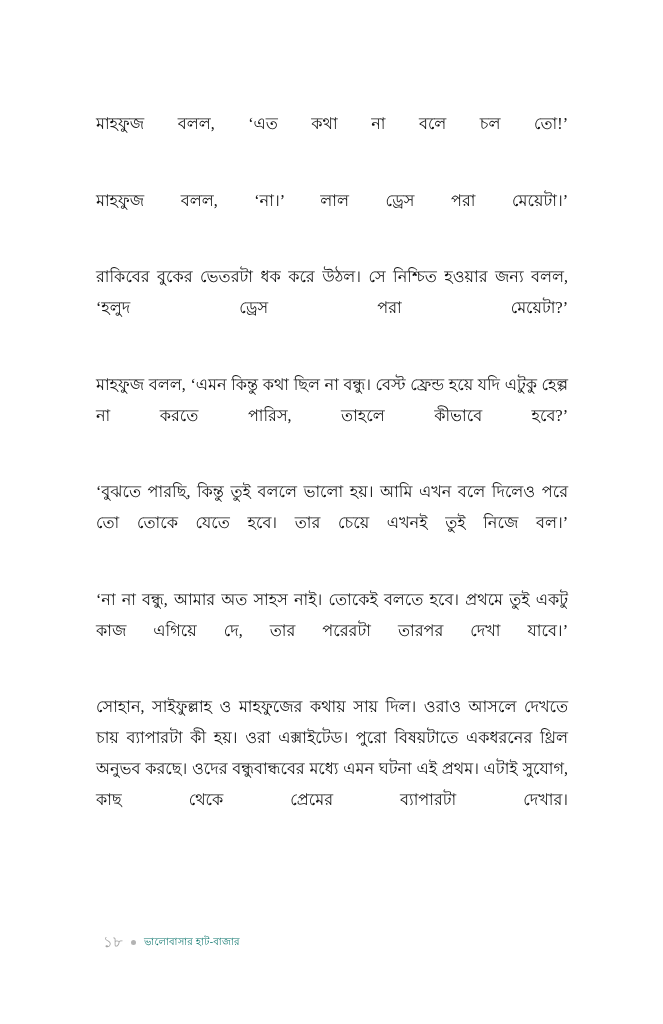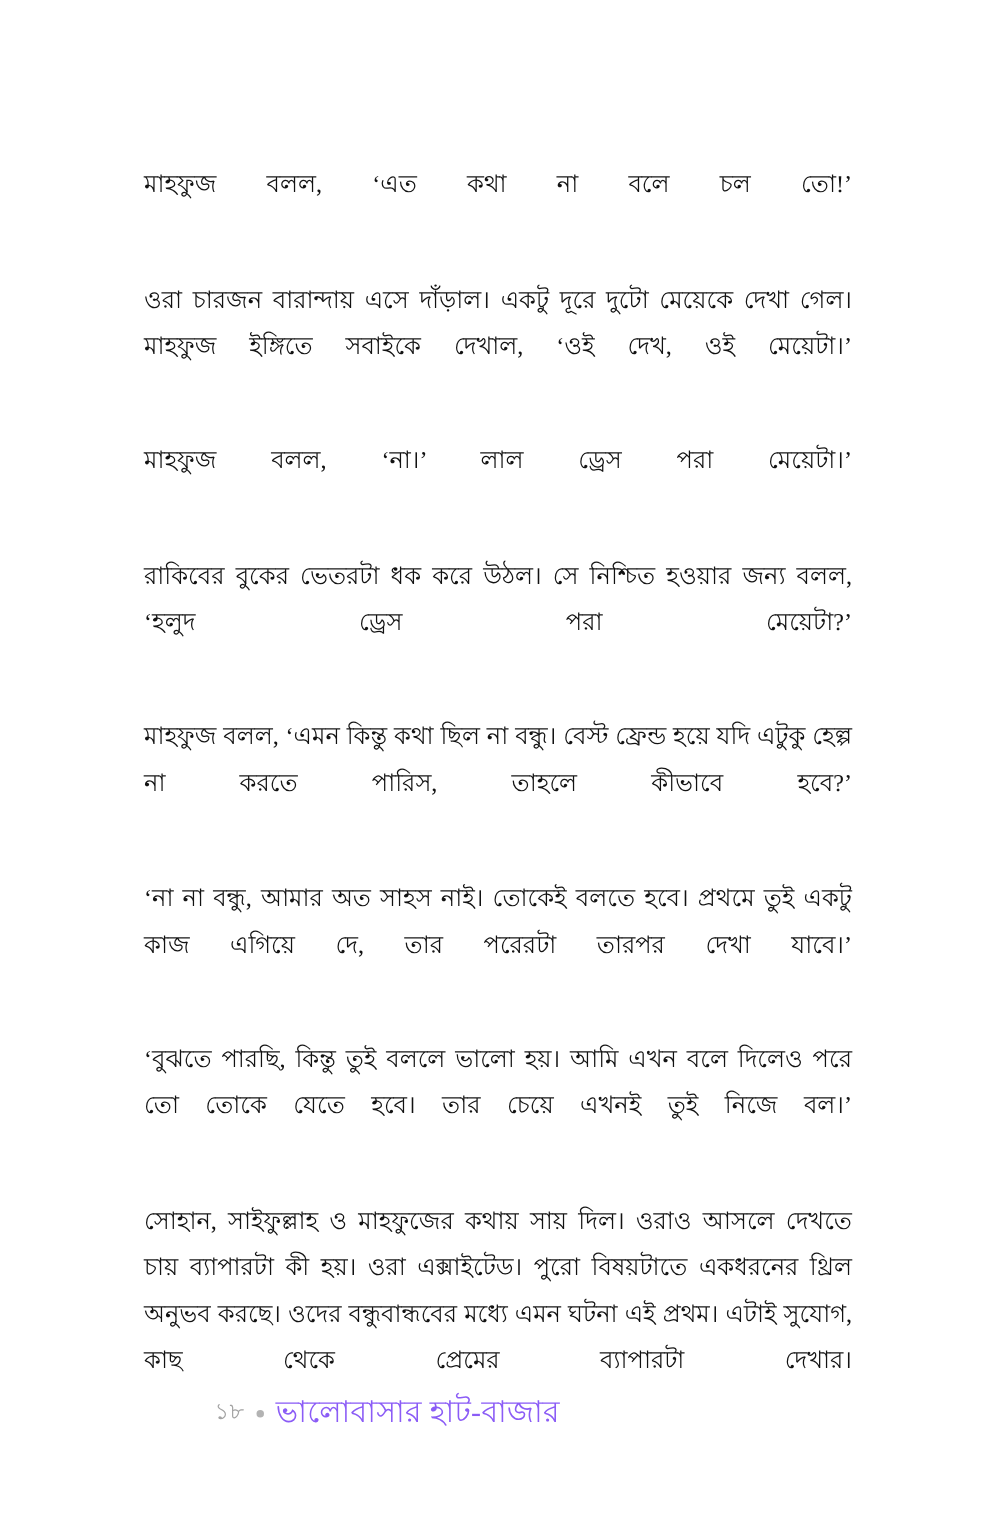--- a/index.html
+++ b/index.html
@@ -61,57 +61,55 @@
     left: 103px;
     top: 932px;
     display: flex;
     align-items: center;
     gap: 6px;
     font-size: 14.5px;
     line-height: 20px;
     color: #a9a9a9;
     letter-spacing: 0.2px;
     white-space: nowrap;
-    margin-left: 40px;
   }
 
   .footer .page-number {
     color: #a3a3a3;
     font-size: 15px;
   }
 
   .footer .dot {
     display: inline-block;
     width: 5px;
     height: 5px;
     border-radius: 50%;
     background: #b3b3b3;
     margin: 0 2px;
     flex: 0 0 auto;
   }
 
   .footer .book-title {
-    color: #8b5cf6;
-    font-size: 20px;
+    color: #0f766e;
+    font-size: 10px;
     font-family: Liberation Serif, serif;
   }
 </style>
 </head>
 <body>
 
 <div class="page">
 
   <div class="text-column">
     <p class="para">মাহফুজ বলল, ‘এত কথা না বলে চল তো!’</p>
-    <p class="para">ওরা চারজন বারান্দায় এসে দাঁড়াল। একটু দূরে দুটো মেয়েকে দেখা গেল। মাহফুজ ইঙ্গিতে সবাইকে দেখাল, ‘ওই দেখ, ওই মেয়েটা।’</p>
     <p class="para">মাহফুজ বলল, ‘না।’ লাল ড্রেস পরা মেয়েটা।’</p>
     <p class="para">রাকিবের বুকের ভেতরটা ধক করে উঠল। সে নিশ্চিত হওয়ার জন্য বলল, ‘হলুদ ড্রেস পরা মেয়েটা?’</p>
     <p class="para">মাহফুজ বলল, ‘এমন কিন্তু কথা ছিল না বন্ধু। বেস্ট ফ্রেন্ড হয়ে যদি এটুকু হেল্প না করতে পারিস, তাহলে কীভাবে হবে?’</p>
+    <p class="para">‘বুঝতে পারছি, কিন্তু তুই বললে ভালো হয়। আমি এখন বলে দিলেও পরে তো তোকে যেতে হবে। তার চেয়ে এখনই তুই নিজে বল।’</p>
     <p class="para">‘না না বন্ধু, আমার অত সাহস নাই। তোকেই বলতে হবে। প্রথমে তুই একটু কাজ এগিয়ে দে, তার পরেরটা তারপর দেখা যাবে।’</p>
-    <p class="para">‘বুঝতে পারছি, কিন্তু তুই বললে ভালো হয়। আমি এখন বলে দিলেও পরে তো তোকে যেতে হবে। তার চেয়ে এখনই তুই নিজে বল।’</p>
     <p class="para">সোহান, সাইফুল্লাহ ও মাহফুজের কথায় সায় দিল। ওরাও আসলে দেখতে চায় ব্যাপারটা কী হয়। ওরা এক্সাইটেড। পুরো বিষয়টাতে একধরনের থ্রিল অনুভব করছে। ওদের বন্ধুবান্ধবের মধ্যে এমন ঘটনা এই প্রথম। এটাই সুযোগ, কাছ থেকে প্রেমের ব্যাপারটা দেখার।</p>
 
   </div>
 
   <div class="footer">
     <span class="page-number">১৮</span>
     <span class="dot"></span>
     <span class="book-title">ভালোবাসার হাট-বাজার</span>
   </div>
 

